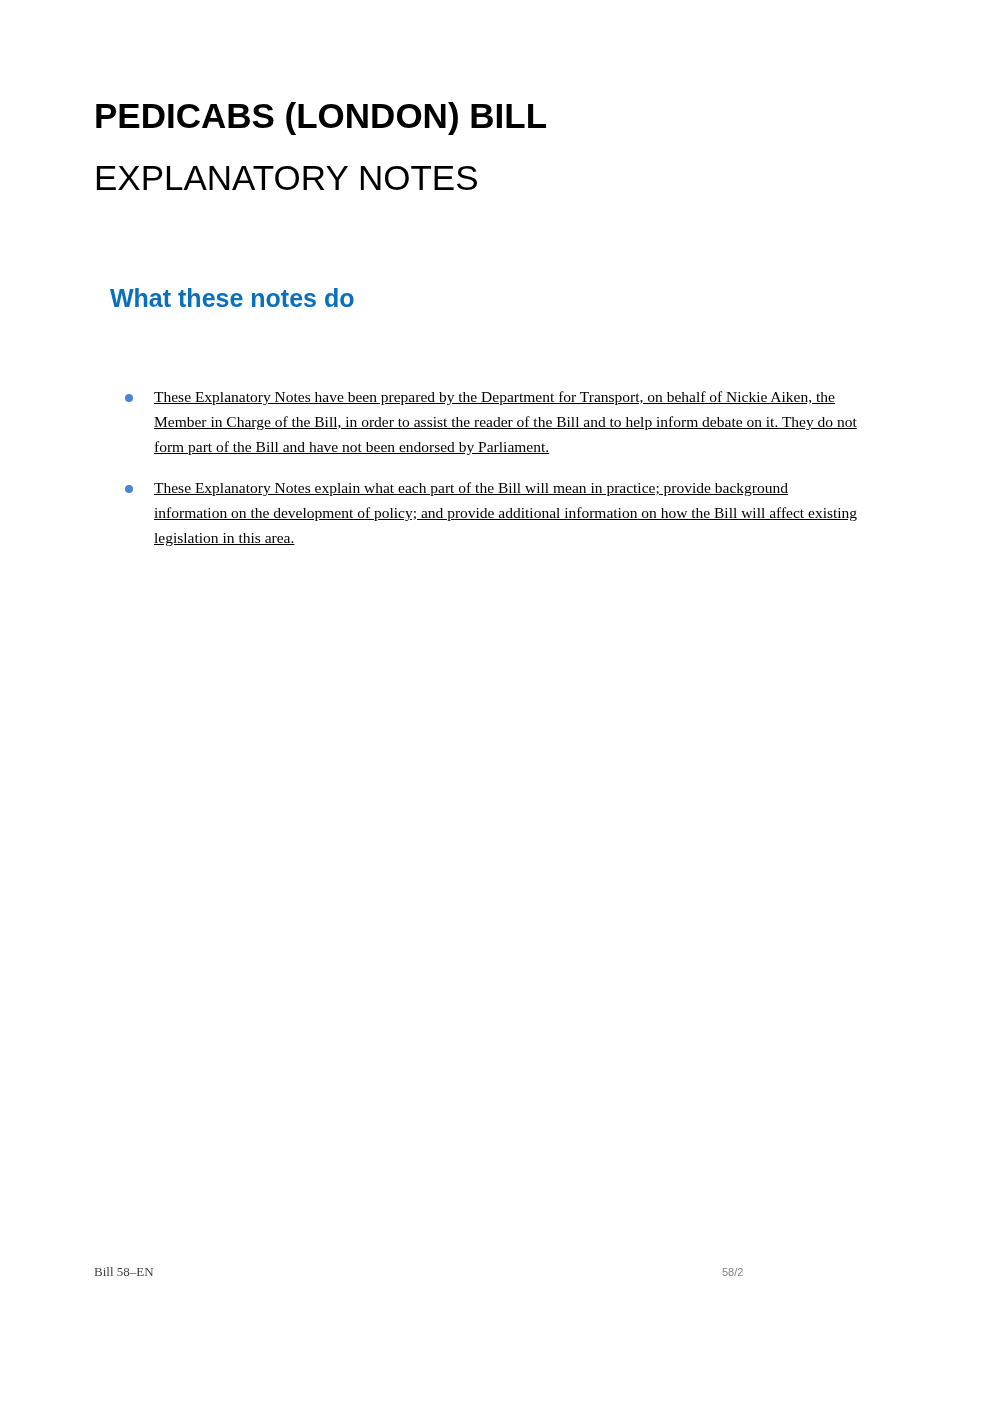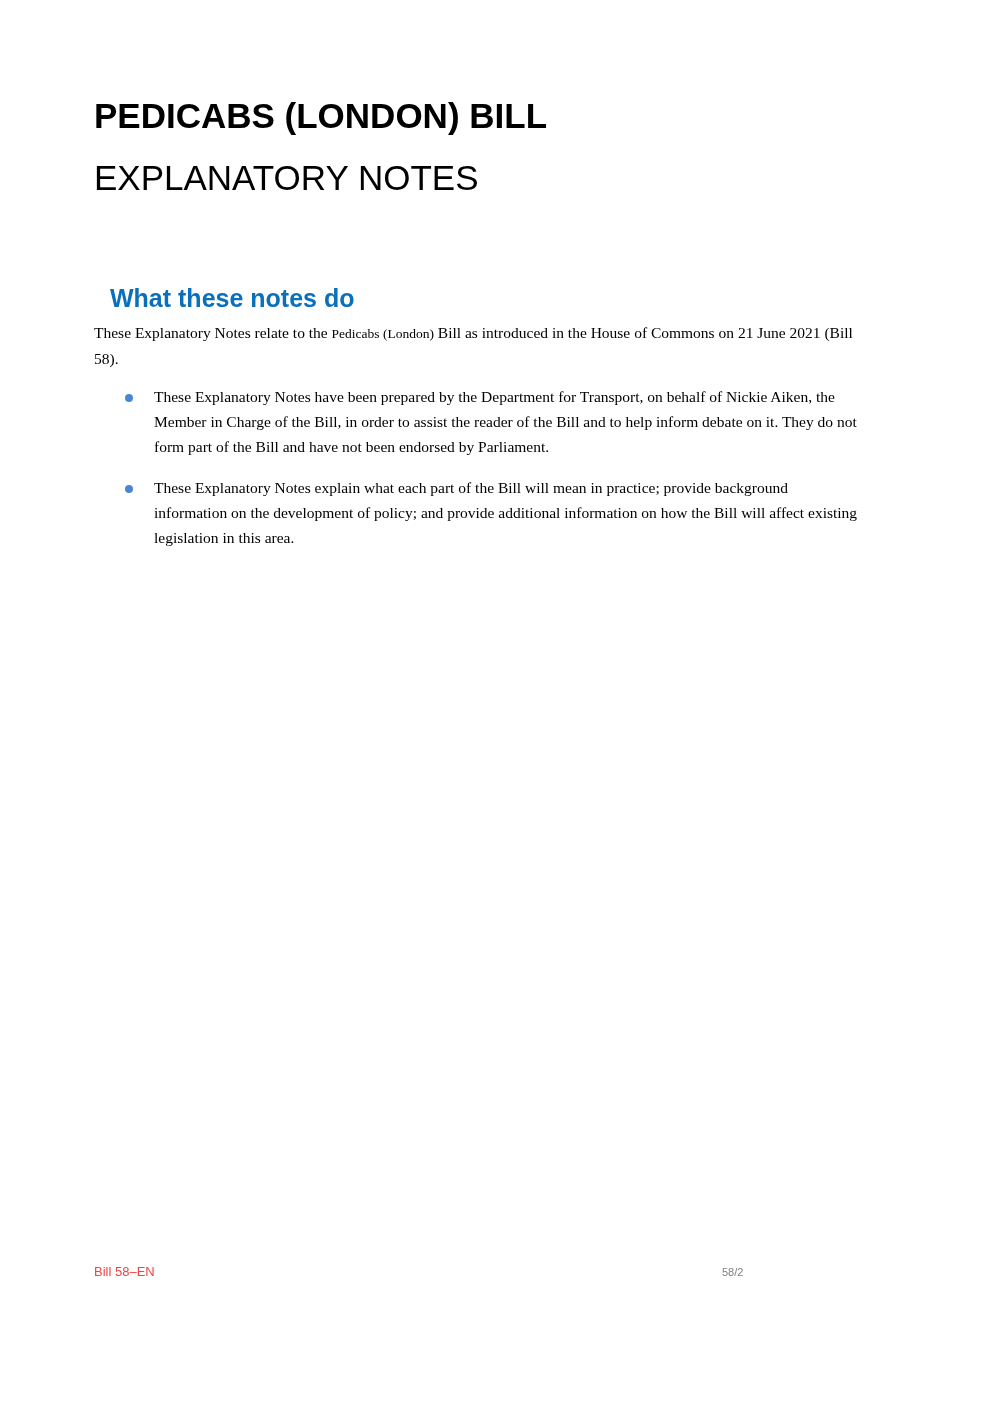--- a/index.html
+++ b/index.html
@@ -68,43 +68,44 @@
       position: absolute;
       left: 94px;
       top: 384px;
       width: 770px;
       margin: 0;
       padding: 0;
       list-style: none;
       font-family: "Liberation Serif", serif;
       font-size: 15.5px;
       line-height: 25px;
+      text-decoration: underline;
     }
     .bullets li {
       position: relative;
       padding-left: 60px;
       margin-bottom: 16px;
     }
     .bullet-dot {
       position: absolute;
       left: 31px;
       top: 10px;
       width: 8px;
       height: 8px;
       border-radius: 50%;
       background: #4a86d4;
     }
     .footer-left {
       position: absolute;
       left: 94px;
       top: 1263px;
-      font-family: Liberation Sans, sans-serif;
+      font-family: Liberation Serif, serif;
       font-size: 13px;
       line-height: 18px;
-      color: #ef4444;
+      color: #404040;
     }
     .footer-right {
       position: absolute;
       left: 722px;
       top: 1263px;
       font-family: "Liberation Sans", sans-serif;
       font-size: 11px;
       line-height: 18px;
       color: #7f7f7f;
     }
@@ -112,21 +113,20 @@
 </head>
 <body>
 
 <div class="page">
 
   <h1 class="doc-title">PEDICABS (LONDON) BILL</h1>
   <h2 class="doc-subtitle">EXPLANATORY NOTES</h2>
 
   <h3 class="section-heading">What these notes do</h3>
 
-  <p class="intro"><span>These Explanatory Notes relate to the </span><span class="small">Pedicabs (London)</span><span> Bill as introduced in the House of Commons on 21 June 2021 (Bill 58).</span></p>
 
   <ul class="bullets">
     <li>
       <span class="bullet-dot"></span>
       <span>These Explanatory Notes have been prepared by the Department for Transport, on behalf of Nickie Aiken, the Member in Charge of the Bill, in order to assist the reader of the Bill and to help inform debate on it. They do not form part of the Bill and have not been endorsed by Parliament.</span>
     </li>
     <li>
       <span class="bullet-dot"></span>
       <span>These Explanatory Notes explain what each part of the Bill will mean in practice; provide background information on the development of policy; and provide additional information on how the Bill will affect existing legislation in this area.</span>
     </li>

